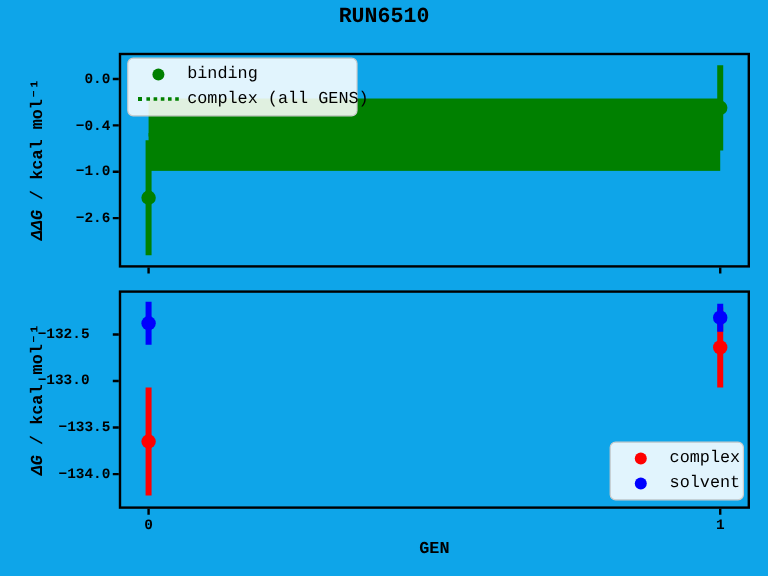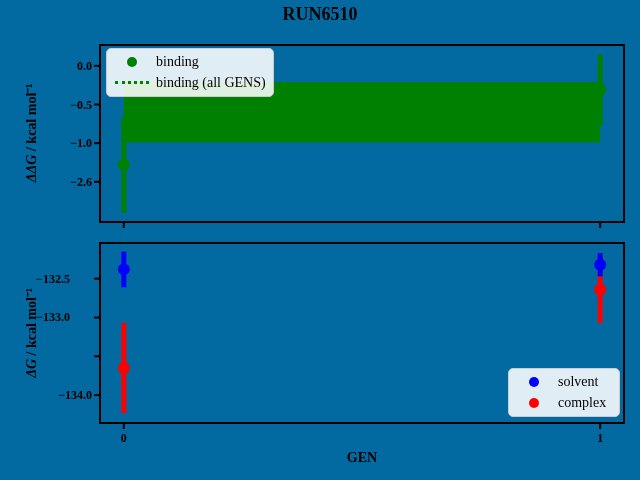--- a/index.html
+++ b/index.html
@@ -1,21 +1,21 @@
 <!DOCTYPE html>
 <html><head>
 <meta charset="utf-8">
 <style>
   html, body { margin: 0; padding: 0; background: #ffffff; }
   .figure {
     position: relative;
     width: 640px;
     height: 480px;
-    background: #0369a1;
-    font-family: Liberation Serif, serif;
+    background: #0ea5e9;
+    font-family: Liberation Mono, monospace;
     overflow: hidden;
   }
   .fig-title {
     position: absolute;
     top: 4px; left: 0;
     width: 640px;
     text-align: center;
     font-size: 18px;
     font-weight: bold;
     color: #000;
@@ -58,21 +58,21 @@
     position: absolute;
     background: rgba(255, 255, 255, 0.88);
     border: 1px solid #cccccc;
     border-radius: 5px;
     padding: 3px 6px;
     box-sizing: border-box;
     display: flex;
     flex-direction: column;
     justify-content: space-around;
   }
-  #legend-0 { left: 106px; top: 48px; width: 168px; height: 49px; text-align: right; }
+  #legend-0 { left: 106px; top: 48px; width: 192px; height: 49px; text-align: right; }
   #legend-1 { left: 508px; top: 368px; width: 112px; height: 49px; }
   .legend-row { display: flex; align-items: center; height: 21px; }
   .legend-marker-area {
     width: 38px;
     display: flex;
     align-items: center;
     justify-content: center;
     flex: none;
   }
   .legend-circle { width: 10px; height: 10px; border-radius: 50%; }
@@ -128,39 +128,40 @@
       <div class="legend-row">
         <span class="legend-marker-area">
           <span class="legend-circle" style="background: rgb(0, 128, 0);"></span>
         </span>
         <span class="legend-label">binding</span>
       </div>
       <div class="legend-row">
         <span class="legend-marker-area">
           <span class="legend-dotted" style="border-top-color: rgb(0, 128, 0);"></span>
         </span>
-        <span class="legend-label">binding (all GENS)</span>
+        <span class="legend-label">complex (all GENS)</span>
       </div>
     </div>
   <div class="legend" id="legend-1">
+      <div class="legend-row">
+        <span class="legend-marker-area">
+          <span class="legend-circle" style="background: rgb(255, 0, 0);"></span>
+        </span>
+        <span class="legend-label">complex</span>
+      </div>
       <div class="legend-row">
         <span class="legend-marker-area">
           <span class="legend-circle" style="background: rgb(0, 0, 255);"></span>
         </span>
         <span class="legend-label">solvent</span>
       </div>
-      <div class="legend-row">
-        <span class="legend-marker-area">
-          <span class="legend-circle" style="background: rgb(255, 0, 0);"></span>
-        </span>
-        <span class="legend-label">complex</span>
-      </div>
     </div>
 <div class="tick-label ytick-label" style="left: 14px; top: 56.869px; width: 78px;">0.0</div>
-    <div class="tick-label ytick-label" style="left: 14px; top: 95.5153px; width: 78px;">−0.5</div>
+    <div class="tick-label ytick-label" style="left: 14px; top: 95.5153px; width: 78px;">−0.4</div>
     <div class="tick-label ytick-label" style="left: 14px; top: 134.162px; width: 78px;">−1.0</div>
     <div class="tick-label ytick-label" style="left: 14px; top: 172.808px; width: 78px;">−2.6</div>
     <div class="tick-label ytick-label" style="left: 14px; top: 269.69px; width: 78px; text-align: center;">−132.5</div>
     <div class="tick-label ytick-label" style="left: 14px; top: 308.483px; width: 78px; text-align: center;">−133.0</div>
+    <div class="tick-label ytick-label" style="left: 14px; top: 347.276px; width: 78px;">−133.5</div>
     <div class="tick-label ytick-label" style="left: 14px; top: 386.069px; width: 78px;">−134.0</div>
     <div class="tick-label xtick-label" style="left: 103.818px; top: 429px; width: 40px;">0</div>
     <div class="tick-label xtick-label" style="left: 580.182px; top: 429px; width: 40px;">1</div>
   </div>
 
 </body></html>

